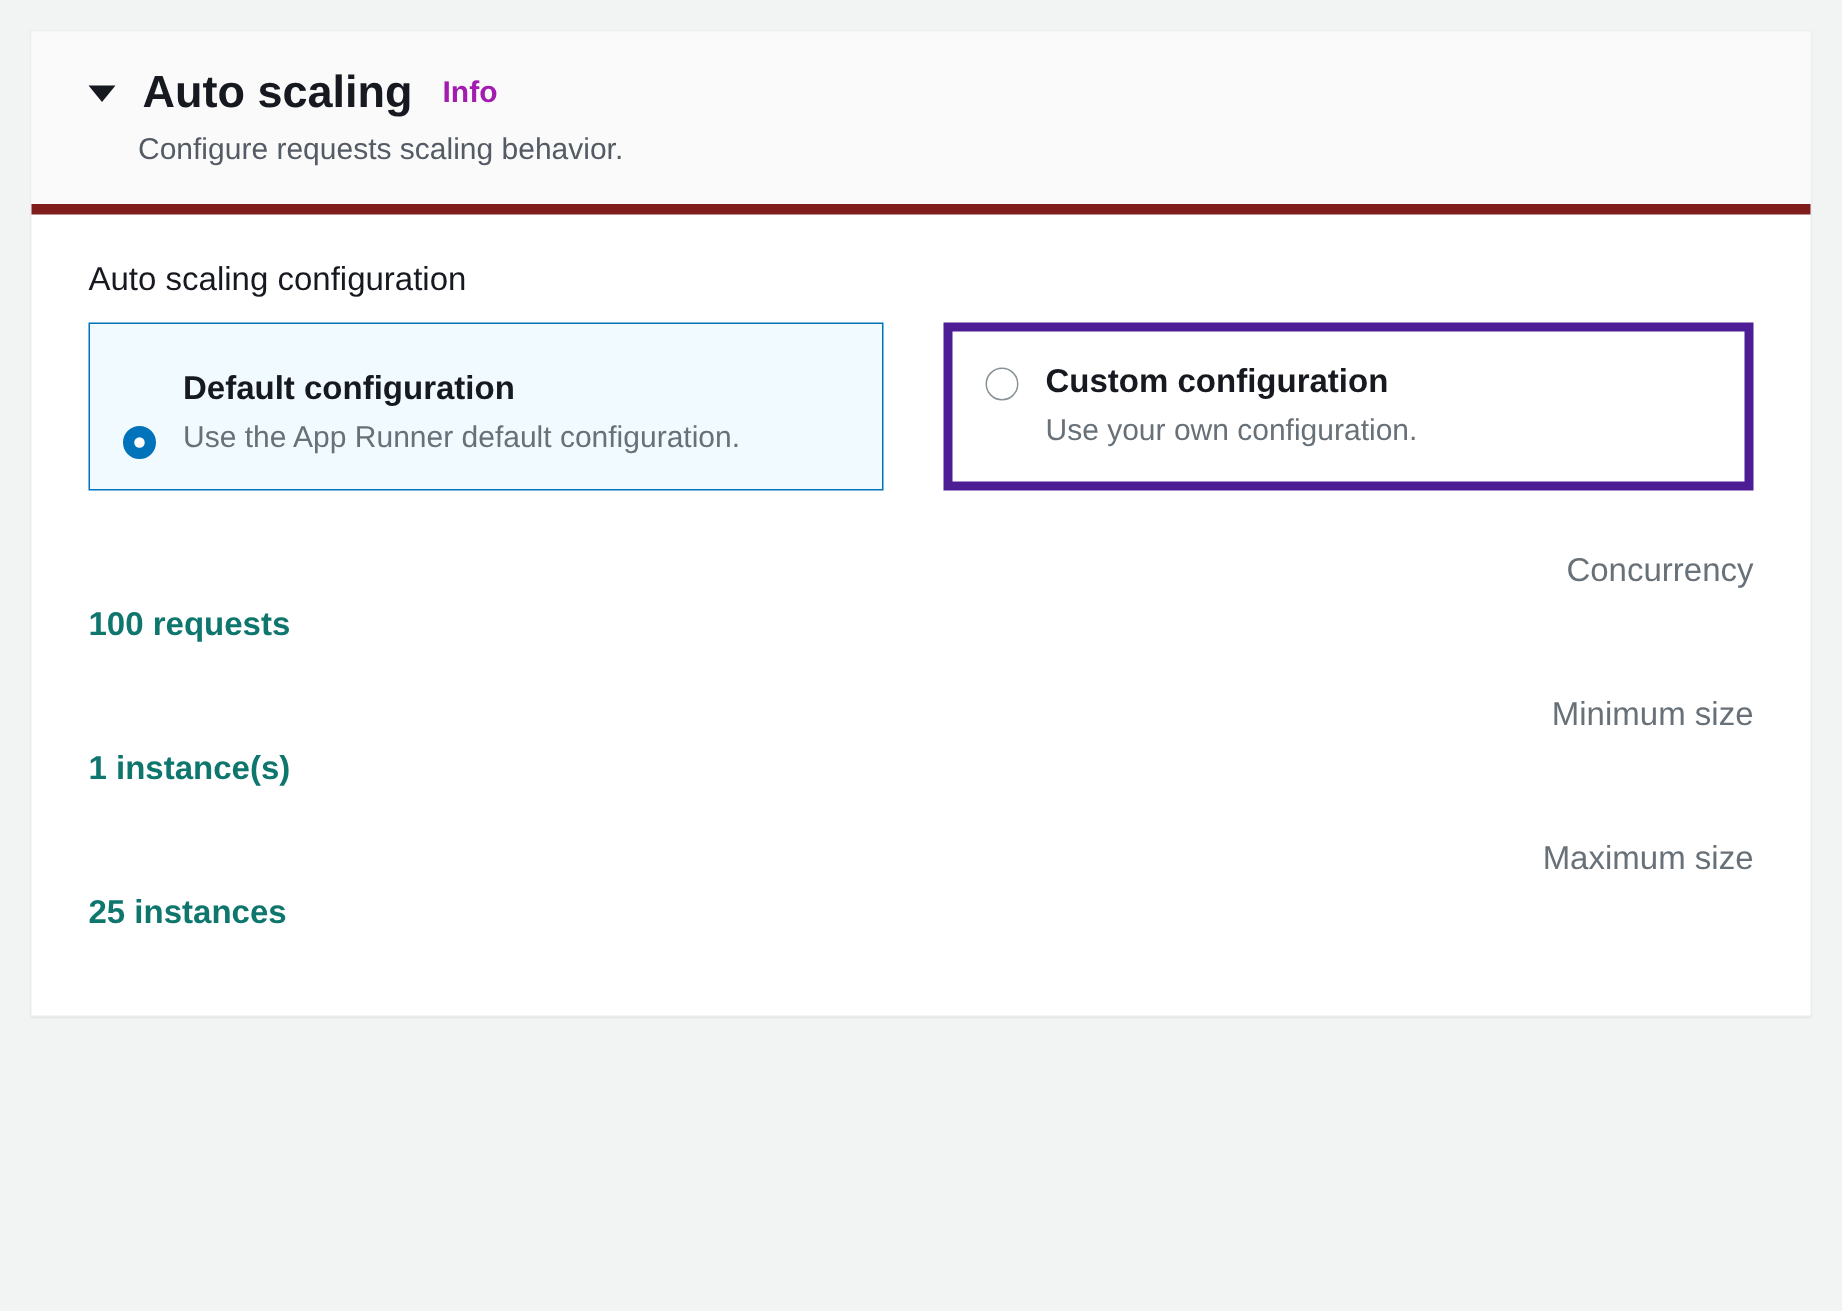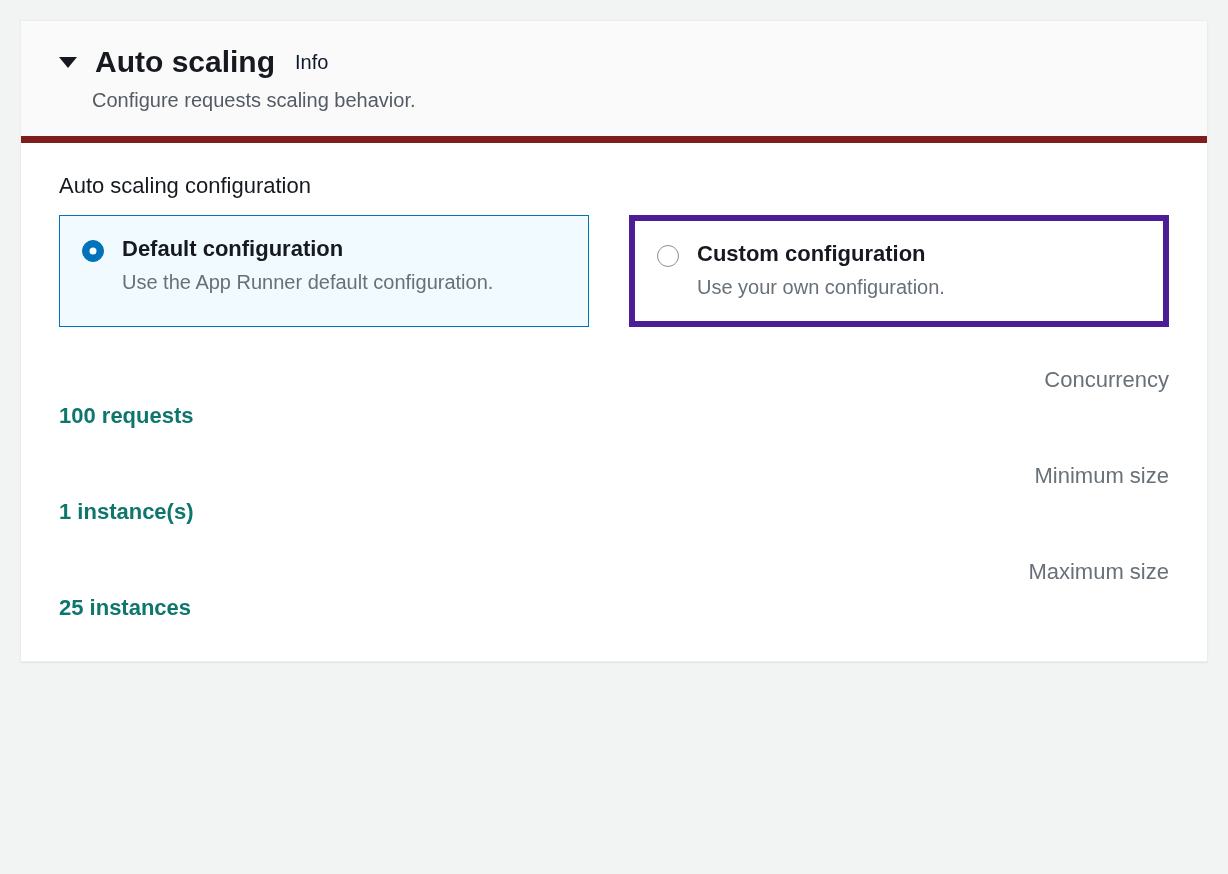--- a/index.html
+++ b/index.html
@@ -36,35 +36,35 @@
     border-top: 11px solid #16191f;
     cursor: pointer;
     margin-right: 4px;
   }
   .panel-title {
     font-size: 30px;
     font-weight: 700;
     color: #16191f;
   }
   .info-link {
-    color: #0f172a;
+    color: #a21caf;
     font-size: 20px;
-    font-weight: 400;
+    font-weight: 700;
     cursor: pointer;
     text-decoration: none;
     margin-left: 6px;
   }
   .panel-subtitle {
     font-size: 20px;
     color: #545b64;
     margin-top: 10px;
     margin-left: 33px;
   }
   .panel-body {
-    padding: 30px 38px 40px 38px;
+    padding: 30px 38px 56px 38px;
   }
   .section-label {
     font-size: 22px;
     font-weight: 400;
     color: #16191f;
     margin-bottom: 16px;
   }
   .radio-cards {
     display: flex;
     gap: 40px;
@@ -76,20 +76,21 @@
     padding: 20px 22px;
     display: flex;
     align-items: flex-start;
     gap: 18px;
     cursor: pointer;
     background: #ffffff;
   }
   .radio-card.selected {
     border: 1.5px solid #0073bb;
     background: #f1faff;
+    align-items: flex-end;
   }
   .radio-circle {
     width: 22px;
     height: 22px;
     border: 1.5px solid #879196;
     border-radius: 50%;
     flex-shrink: 0;
     margin-top: 4px;
     position: relative;
     background: #ffffff;

